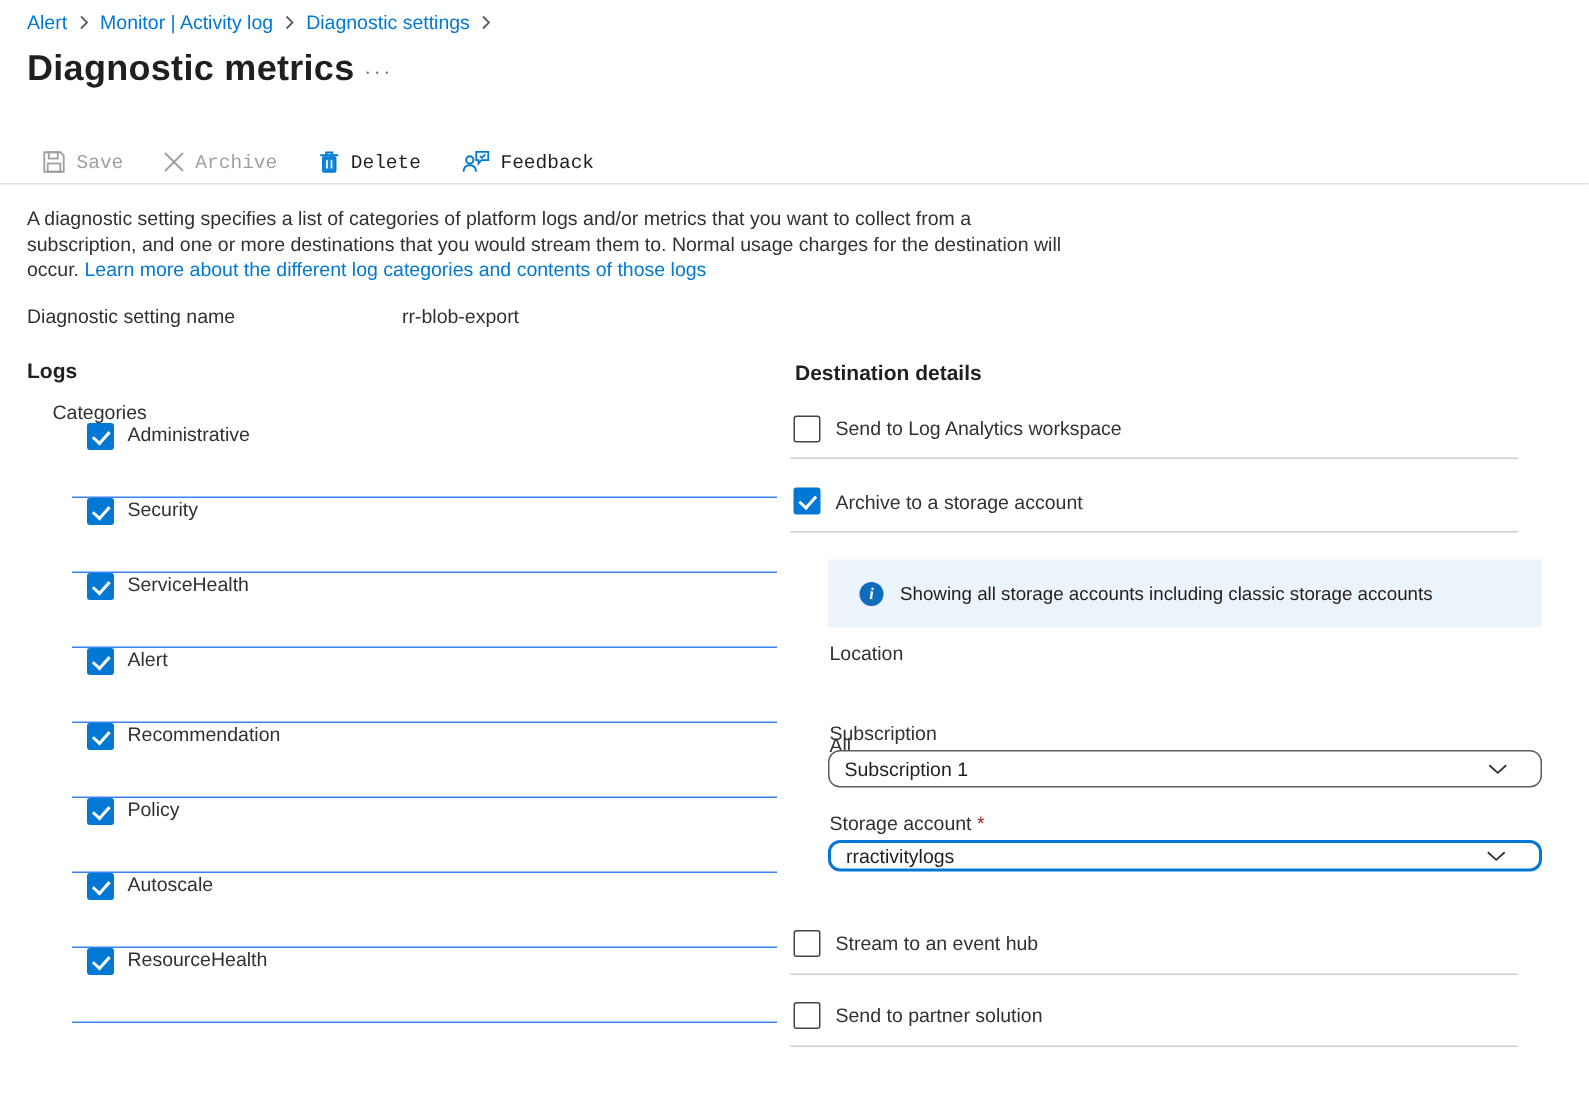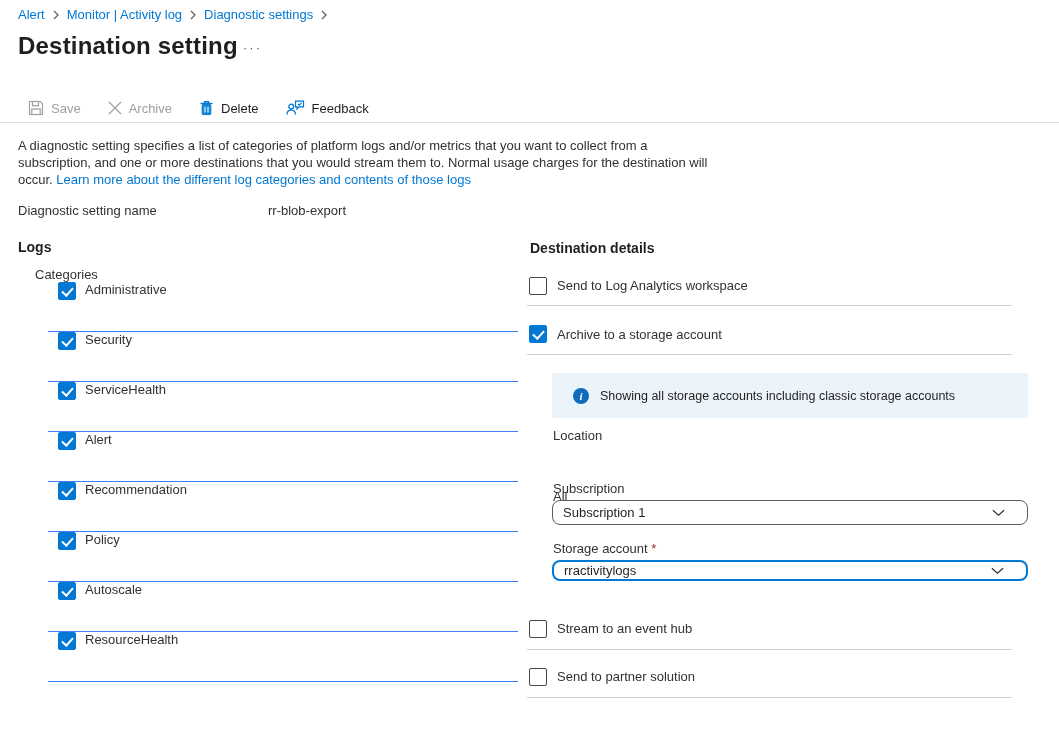--- a/index.html
+++ b/index.html
@@ -19,21 +19,21 @@
   .crumb { color: #0078d4; cursor: pointer; }
   .crumb-sep { color: #605e5c; display: flex; align-items: center; }
 
   
   .page-title { left: 18px; top: 32px; font-size: 24px; font-weight: 700; color: #201f1e; letter-spacing: 0.2px; }
   .title-more { left: 243px; top: 40px; color: #605e5c; font-size: 13px; letter-spacing: 2px; cursor: pointer; }
 
   
   .toolbar { left: 28px; top: 96px; height: 24px; display: flex; align-items: center; gap: 27px; }
   .tb-btn { display: flex; align-items: center; gap: 7px; cursor: pointer; white-space: nowrap; }
-  .tb-btn .lbl { color: #201f1e; }
+  .tb-btn .lbl { color: #201f1e; font-family: Liberation Mono, monospace; }
   .tb-btn.disabled .lbl { color: #a19f9d; }
   .toolbar-sep { left: 0; top: 122px; width: 1059px; height: 1px; background: #e1dfdd; }
 
   
   .description { left: 18px; top: 137px; width: 702px; line-height: 17px; color: #323130; }
   .description a { color: #0078d4; text-decoration: none; cursor: pointer; }
 
   
   .name-row { left: 18px; top: 203px; display: flex; }
   .name-row .nlabel { width: 250px; }
@@ -122,21 +122,21 @@
       </svg>
     </span>
   <span class="crumb">Diagnostic settings</span>
   <span class="crumb-sep">
       <svg width="8" height="10" viewBox="0 0 8 10">
         <path d="M2 1l4 4-4 4" fill="none" stroke="#605e5c" stroke-width="1.2"></path>
       </svg>
     </span>
 </nav>
 
-<h1 class="abs page-title">Destination setting</h1>
+<h1 class="abs page-title">Diagnostic metrics</h1>
 <span class="abs title-more">···</span>
 
 <div class="abs toolbar">
   <div class="tb-btn disabled">
     <span>
         <svg width="16" height="16" viewBox="0 0 16 16">
           <path d="M1.5 1.5h10.8l2.2 2.2v10.8H1.5z" fill="none" stroke="#a19f9d" stroke-width="1.2"></path>
           <rect x="4.5" y="1.5" width="6" height="4.2" fill="none" stroke="#a19f9d" stroke-width="1.2"></rect>
           <rect x="3.8" y="9" width="8.4" height="5.5" fill="none" stroke="#a19f9d" stroke-width="1.2"></rect>
         </svg>

